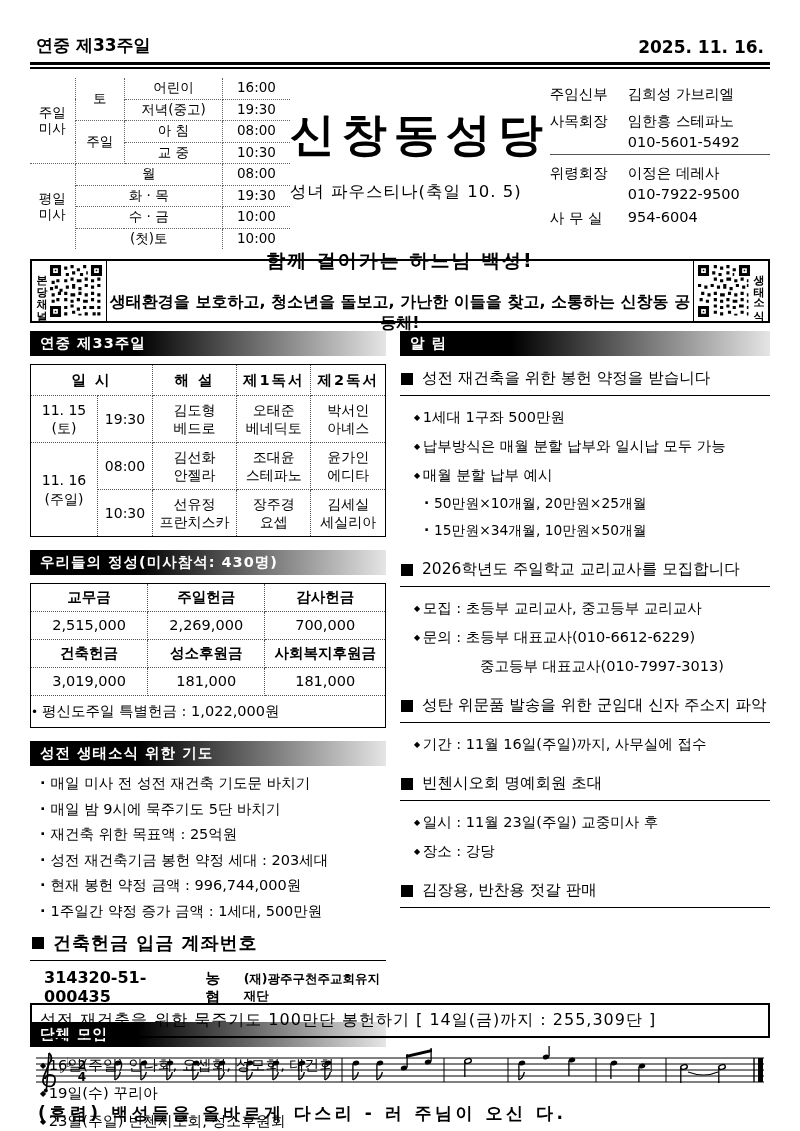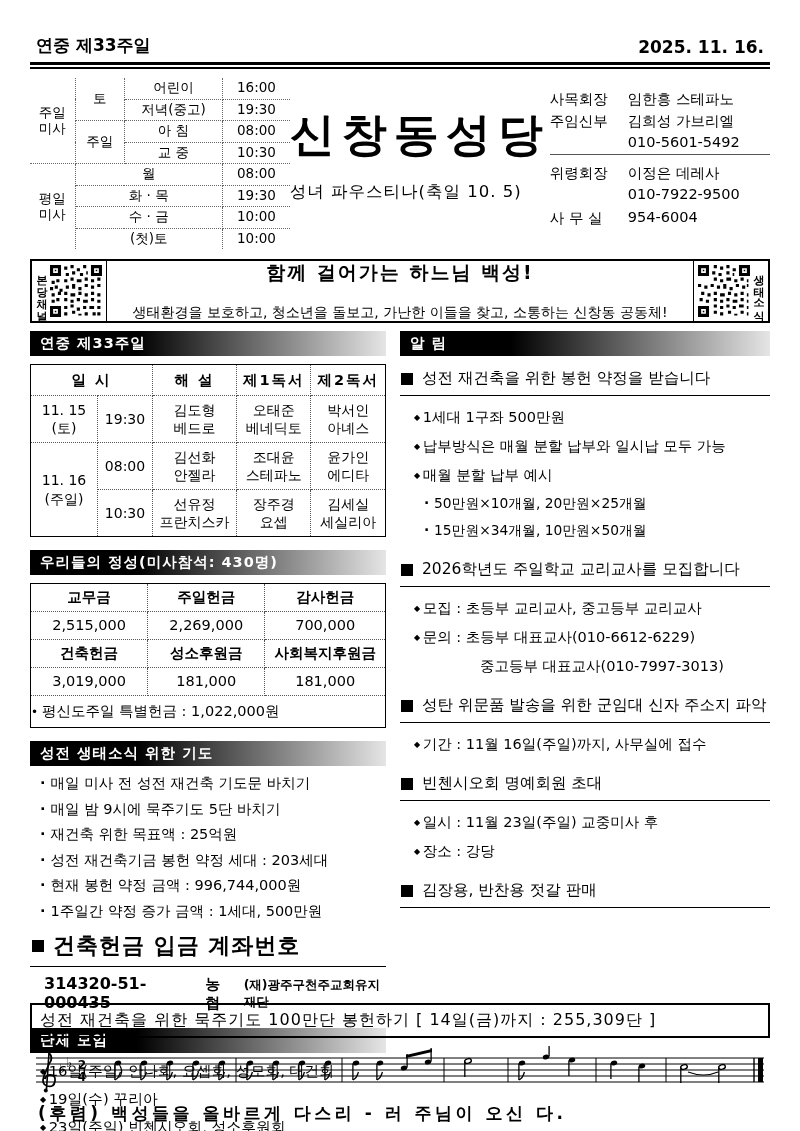--- a/index.html
+++ b/index.html
@@ -27,21 +27,21 @@
   .c-sep{border-bottom:1px solid #555;margin:4px 0 9px;}
   
   .banner{border:2px solid #000;display:flex;margin-top:10px;height:60px;align-items:stretch;}
   .b-side{display:flex;align-items:center;gap:3px;padding:2px 4px;}
   .b-side.left{border-right:1.5px solid #000;}
   .b-side.right{border-left:1.5px solid #000;}
   .v-label{writing-mode:vertical-rl;text-orientation:upright;font-size:11px;font-weight:600;line-height:1;letter-spacing:1px;}
   .qr{width:52px;height:52px;}
   .b-center{flex:1;display:flex;flex-direction:column;justify-content:center;text-align:center;gap:18px;}
   .b-title{font-size:19px;font-weight:bold;letter-spacing:2px;}
-  .b-sub{font-size:14px;font-weight:400;}
+  .b-sub{font-size:16px;font-weight:700;}
   
   .columns{display:flex;gap:14px;margin-top:8px;align-items:flex-start;}
   .col-left{width:356px;flex:none;}
   .col-right{flex:1;}
   .sec-bar{background:linear-gradient(90deg,#000 0%,#000 30%,#888 72%,#e5e5e5 100%);
            color:#fff;font-weight:bold;font-size:14.5px;padding:3px 10px;margin:13px 0 8px;letter-spacing:1px;}
   .sec-bar.first{margin-top:0;}
   table.grid{width:100%;border-collapse:collapse;text-align:center;border:1.5px solid #000;}
   table.grid th,table.grid td{border:1px dotted #555;white-space:pre-line;line-height:1.3;padding:2px 2px;}
   .liturgy{font-size:14px;}
@@ -49,21 +49,21 @@
   .liturgy td{height:42px;}
   .offer{font-size:14.5px;}
   .offer td{height:23px;}
   .offer .foot{text-align:left;padding:4px 0;}
   .offer .foot::before{content:"• ";font-size:12px;}
   .blist{margin:2px 0 4px;}
   .blist .row{font-size:14.5px;margin:6.5px 0;padding-left:10px;}
   .blist .row::before{content:"·  ";font-weight:bold;}
   .dlist .row{font-size:14.8px;margin:9px 0;padding-left:10px;}
   .dlist .row::before{content:"◆ ";font-size:8px;vertical-align:2px;}
-  .account-head{display:flex;align-items:center;gap:9px;font-size:22px;font-weight:bold;
+  .account-head{display:flex;align-items:center;gap:9px;font-size:18px;font-weight:bold;
                 border-bottom:1.5px solid #000;padding:4px 0 5px 2px;margin-top:2px;letter-spacing:1px;text-align:center;}
   .sq{width:12px;height:12px;background:#000;flex:none;}
   .account-line{display:flex;align-items:baseline;gap:12px;padding:7px 0 2px 14px;font-weight:bold;}
   .acct-no{font-size:16px;}
   .acct-bank{font-size:15px;}
   .acct-holder{font-size:12.5px;}
   
   .notice{margin-top:17px;}
   .notice.first{margin-top:10px;}
   .n-title{display:flex;align-items:center;gap:9px;font-size:15.5px;
@@ -135,27 +135,27 @@
       </tr>
     </tbody>
       </table>
 
     <div class="center-title">
       <div class="church-name">신창동성당</div>
       <div class="saint-line">성녀 파우스티나(축일 10. 5)</div>
     </div>
 
     <div class="contacts">
+      <div class="c-row">
+        <span class="c-role">주임신부</span>
+        <span>김희성 가브리엘</span>
+      </div>
       <div class="c-row" style="margin-top:8px;">
         <span class="c-role">사목회장</span>
         <span>임한흥 스테파노</span>
-      </div>
-      <div class="c-row">
-        <span class="c-role">주임신부</span>
-        <span>김희성 가브리엘</span>
       </div>
       <div class="c-phone">010-5601-5492</div>
       <div class="c-sep"></div>
       <div class="c-row">
         <span class="c-role">위령회장</span>
         <span>이정은 데레사</span>
       </div>
       <div class="c-phone">010-7922-9500</div>
       <div class="c-row" style="margin-top:7px;">
         <span class="c-role">사 무 실</span>

